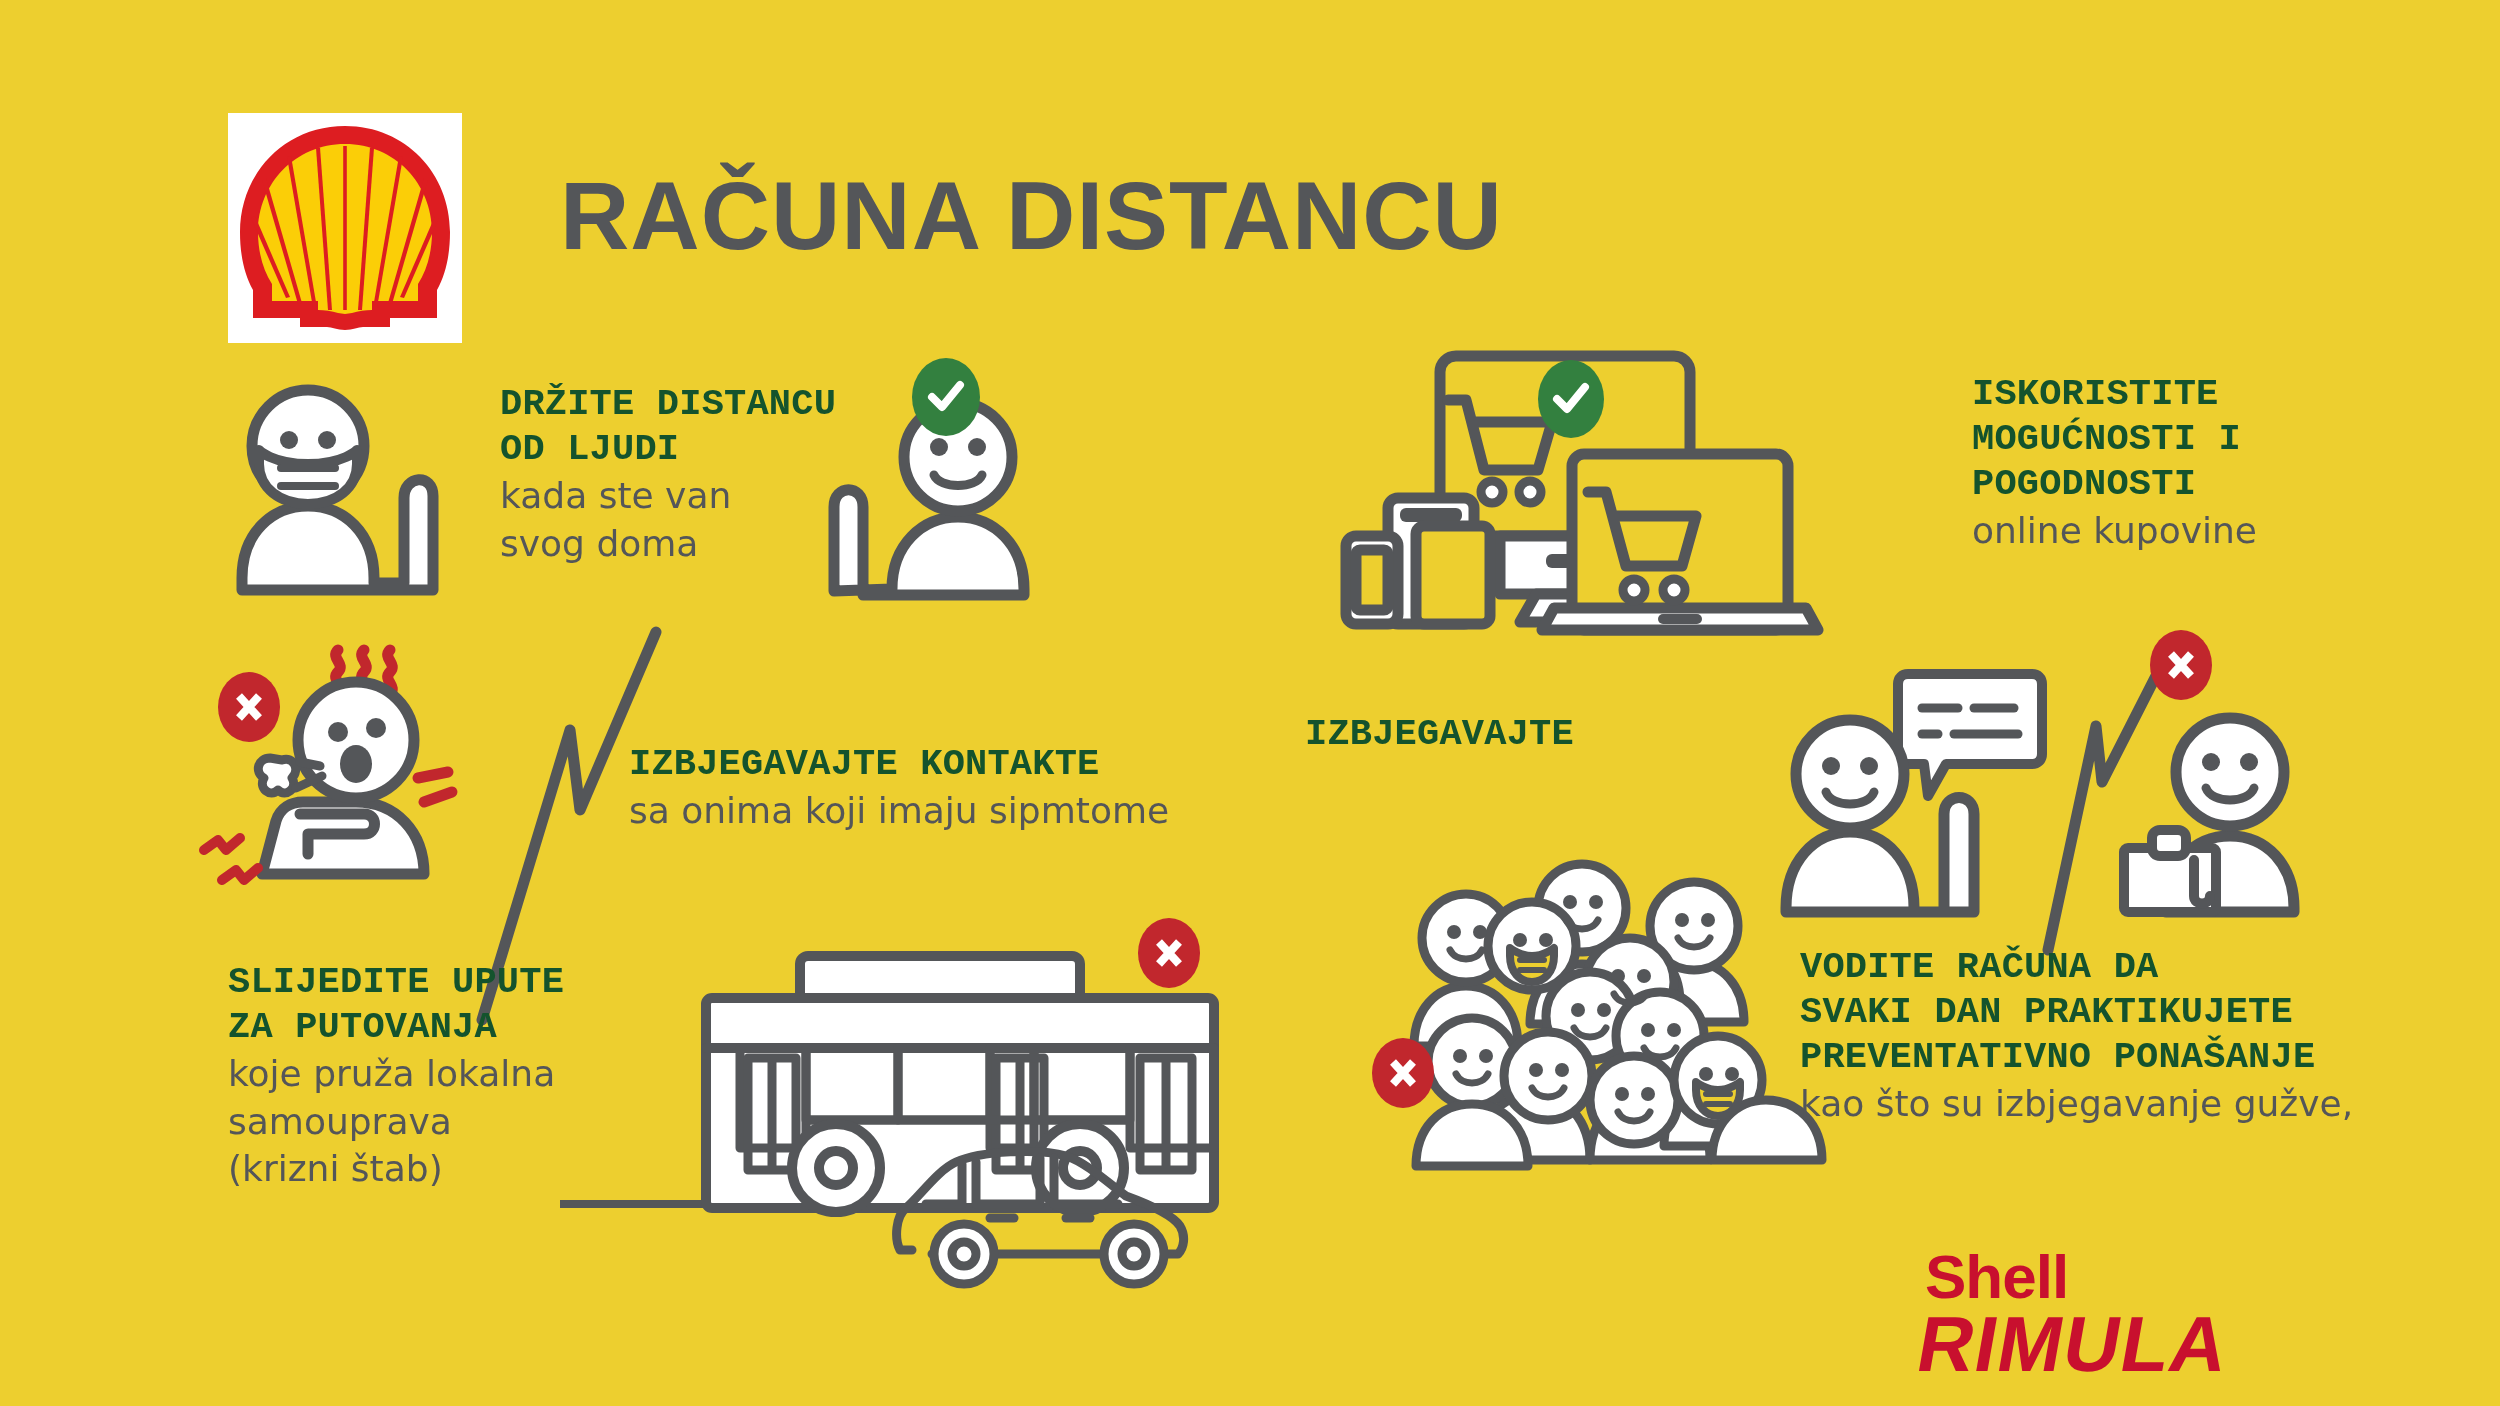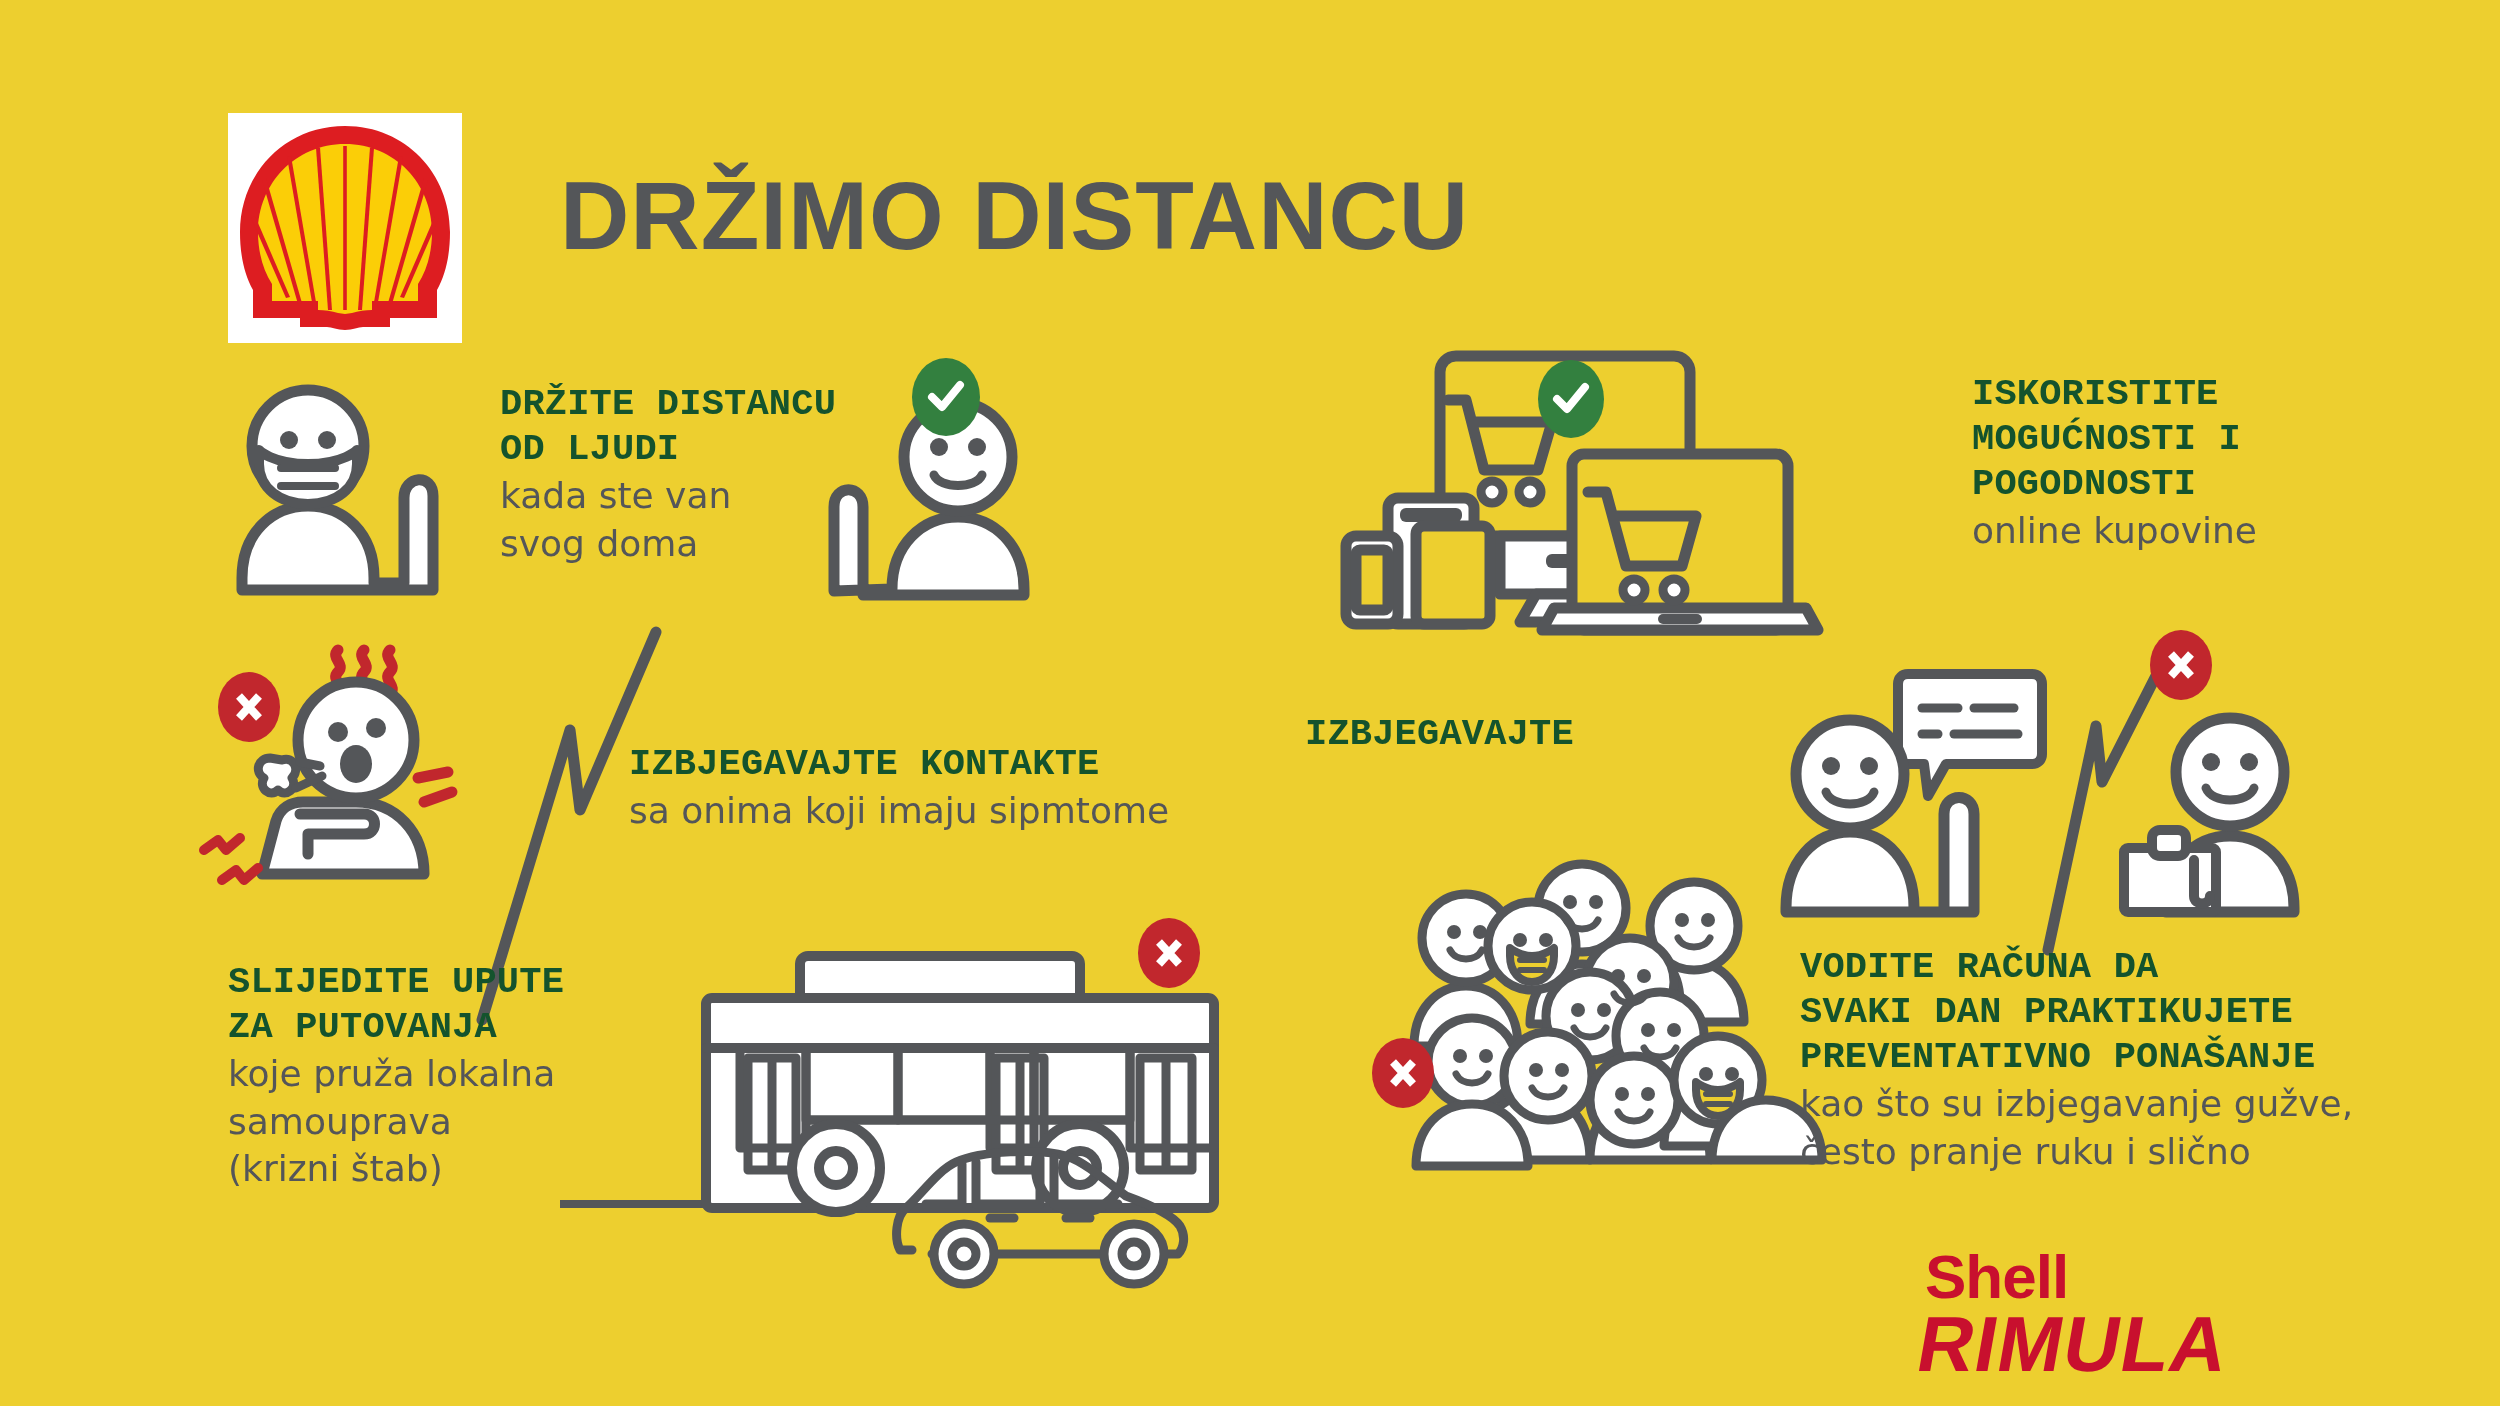--- a/index.html
+++ b/index.html
@@ -77,21 +77,21 @@
           <path d="M145 186 L171 35 L167 34 L141 186 Z"></path>
           <path d="M66 182 L30 58 L34 56 L70 181 Z"></path>
           <path d="M160 182 L196 58 L192 56 L156 181 Z"></path>
           <path d="M54 176 L19 96 L23 94 L58 175 Z"></path>
           <path d="M172 176 L207 96 L203 94 L168 175 Z"></path>
         </g>
       </g>
     </svg>
   </div>
 
-  <div class="abs" id="page-title">DRŽIMO DISTANCU</div>
+  <div class="abs" id="page-title">RAČUNA DISTANCU</div>
 
   <div class="abs" style="left:228px;top:378px;">
     <svg width="235" height="220" viewBox="0 0 235 220">
       <g fill="#FFFFFF" stroke="#545659" stroke-width="11" stroke-linejoin="round" stroke-linecap="round">
         <path d="M14 200 C14 155 44 128 80 128 C116 128 146 155 146 200 L146 205 L176 205 L176 200 L176 120 C176 97 205 95 205 118 L205 200 L205 212 L14 212 Z"></path>
         <circle cx="80" cy="68" r="56"></circle>
       </g>
       <g fill="#545659">
         <circle cx="61" cy="62" r="9"></circle>
         <circle cx="99" cy="62" r="9"></circle>
@@ -482,21 +482,20 @@
   </div>
 
   <div class="abs" id="b6-text">
     <div class="txt-head">
       <span>VODITE RAČUNA DA</span>
       <span>SVAKI DAN PRAKTIKUJETE</span>
       <span>PREVENTATIVNO PONAŠANJE</span>
     </div>
     <div class="txt-sub">
       <span>kao što su izbjegavanje gužve,</span>
-      <span>često pranje ruku i slično</span>
     </div>
   </div>
 
   <div class="abs" style="left:1925px;top:1248px;width:370px;height:125px;">
     <div style="font-family:'Liberation Sans',sans-serif;font-weight:bold;font-size:62px;color:#C8102E;line-height:.95;letter-spacing:-1px;">Shell</div>
     <div style="font-family:'Liberation Sans',sans-serif;font-weight:bold;font-size:78px;color:#C8102E;line-height:.95;letter-spacing:1px;transform:skewX(-10deg);transform-origin:left top;">RIMULA</div>
   </div>
 
 </div>
 

